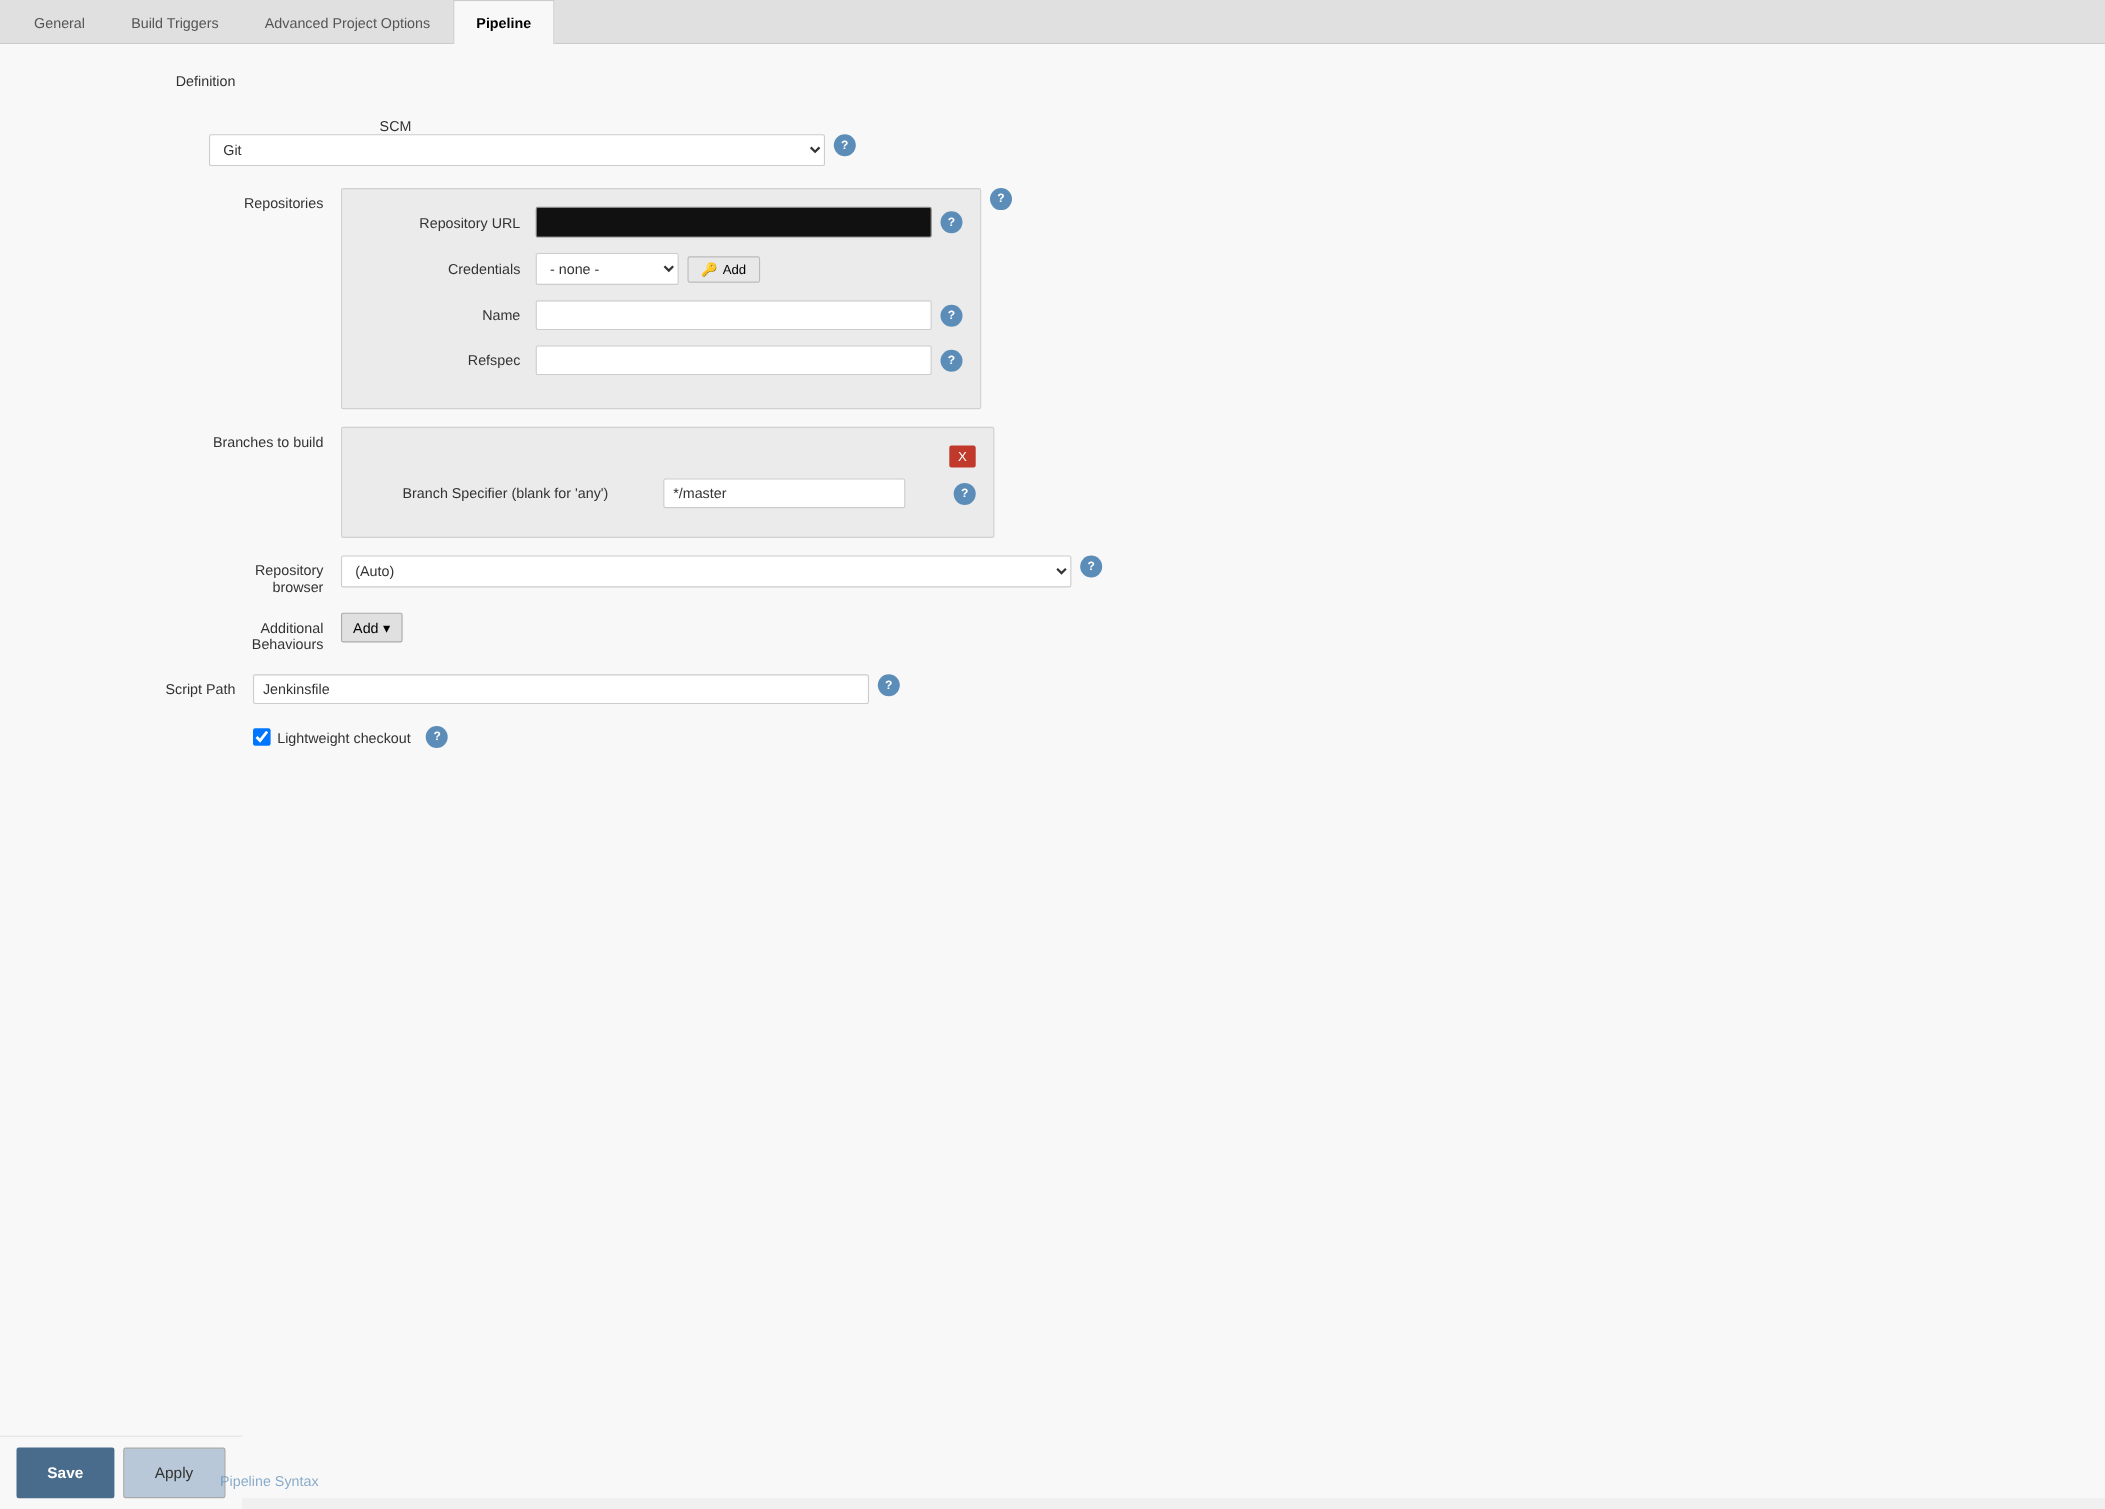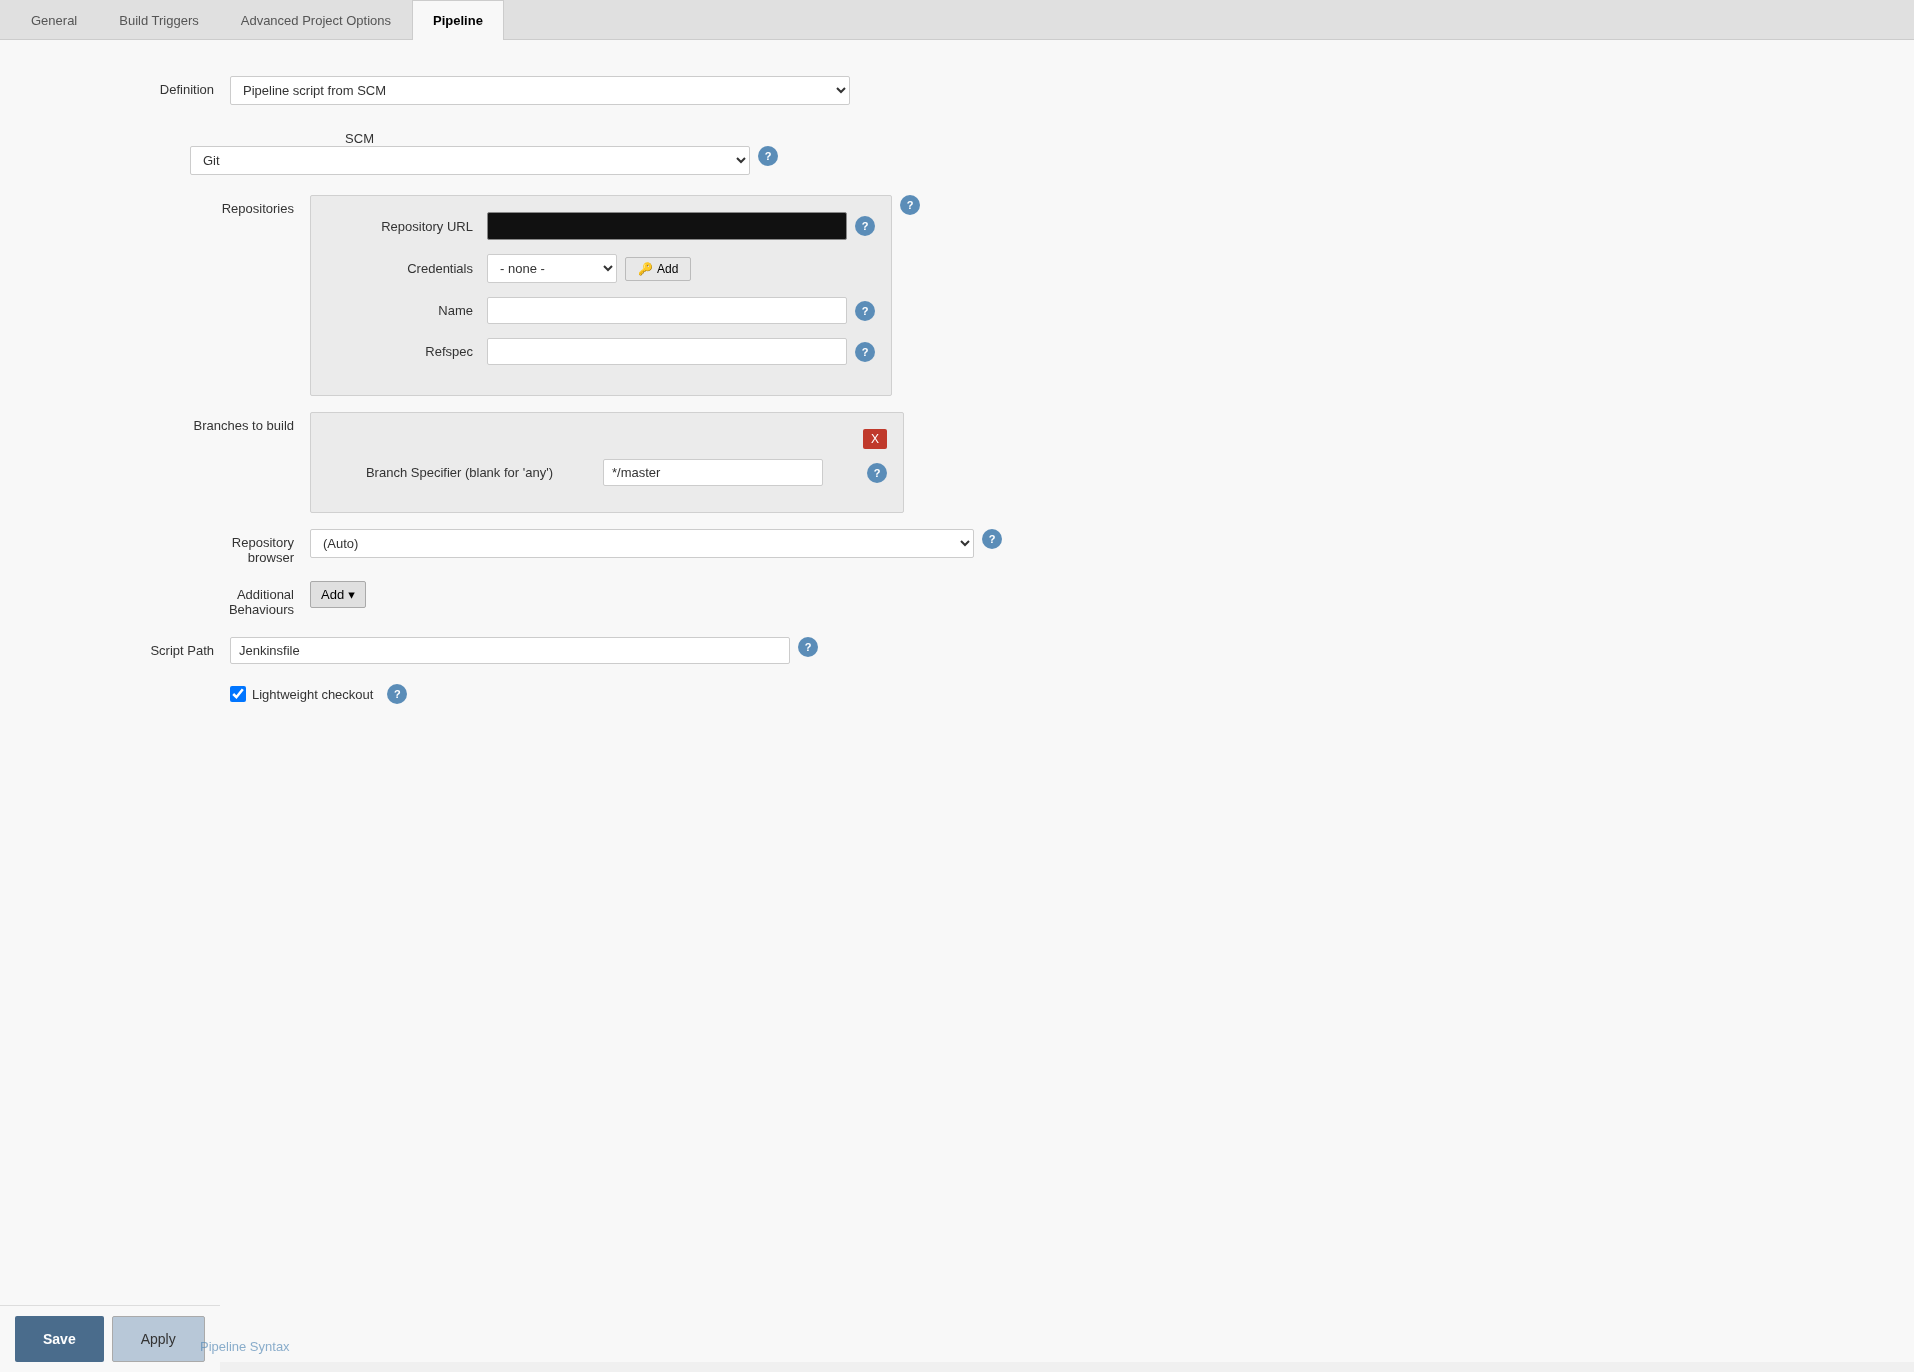--- a/index.html
+++ b/index.html
@@ -31,21 +31,21 @@
       background: #f8f8f8;
       border-color: #ccc;
       border-bottom-color: #f8f8f8;
       color: #000;
       font-weight: bold;
     }
 
     
     .content {
       background: #f8f8f8;
-      padding: 36px 30px;
+      padding: 20px 30px;
       min-height: calc(100vh - 50px);
     }
 
     
     .form-row {
       display: flex;
       align-items: flex-start;
       margin-bottom: 20px;
     }
     .form-label {
@@ -324,25 +324,20 @@
   <div class="tab">General</div>
   <div class="tab">Build Triggers</div>
   <div class="tab">Advanced Project Options</div>
   <div class="tab active">Pipeline</div>
 </div>
 
 <div class="content">
 
   <div class="form-row">
     <div class="form-label">Definition</div>
-    <div class="form-control-wrap">
-      <select class="definition-select">
-        <option>Pipeline script from SCM</option>
-      </select>
-    </div>
   </div>
 
   <div class="scm-row">
     <div class="scm-label form-label">SCM</div>
     <div class="section-with-help">
       <select class="scm-select">
         <option>Git</option>
       </select>
       <div class="help-icon">?</div>
     </div>

